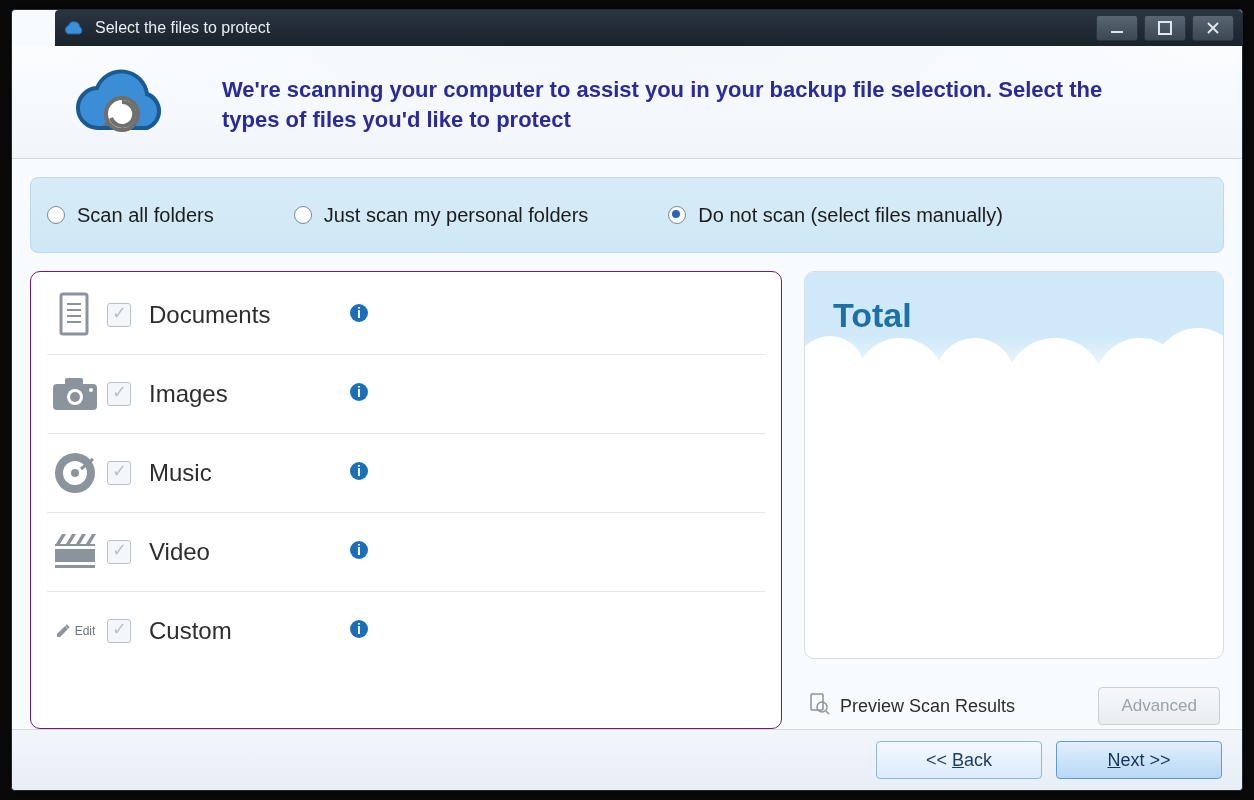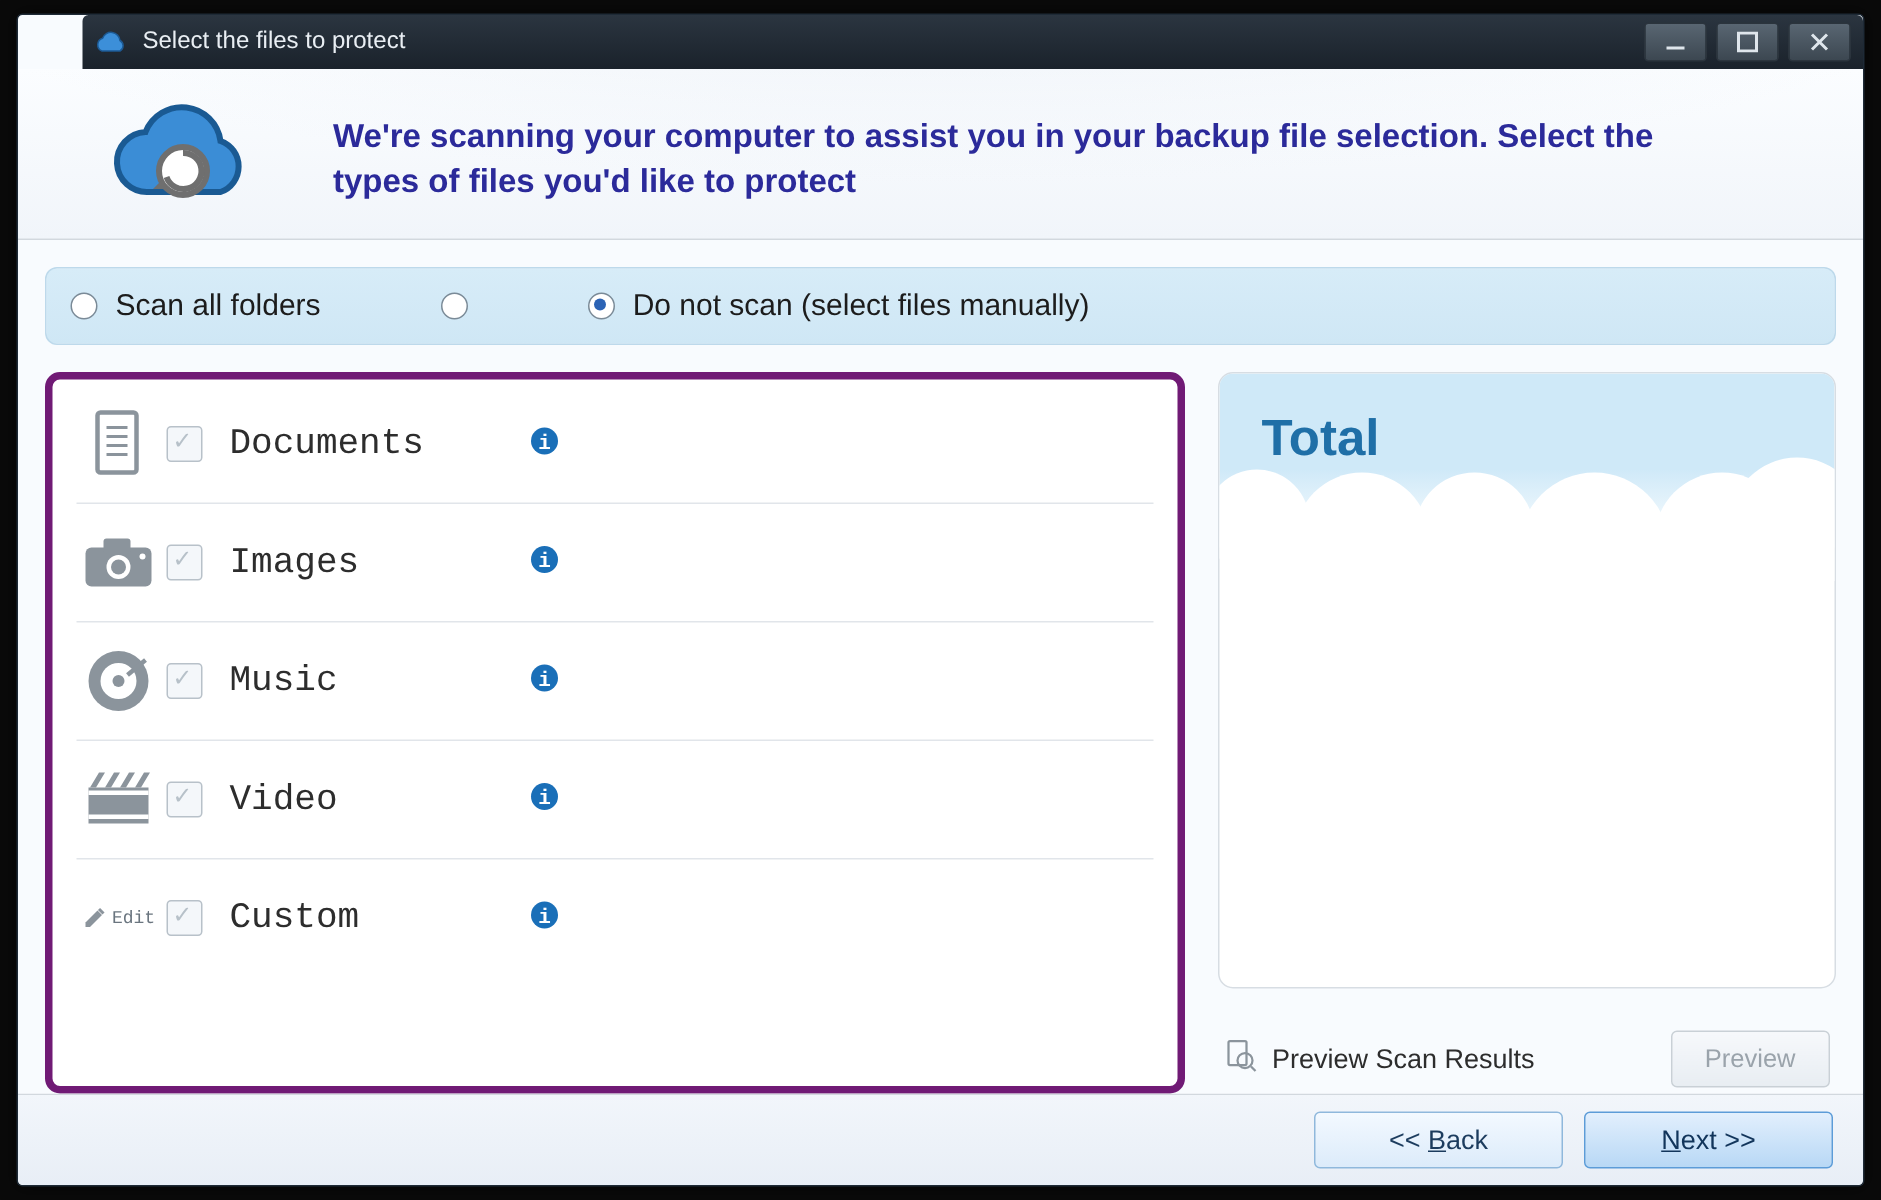--- a/index.html
+++ b/index.html
@@ -86,21 +86,21 @@
     flex-direction:column;
   }
 
   .scan-options {
     background: linear-gradient(to bottom,#d7ecf8,#cfe7f5);
     border: 1px solid #bdd9eb;
     border-radius: 8px;
     height: 50px;
     display:flex;
     align-items:center;
-    padding: 0 16px;
+    padding: 12px 16px;
     font-size: 20px;
     color: #1c1c1c;
     gap: 80px;
   }
   .radio {
     display:flex;
     align-items:center;
     gap: 12px;
     cursor:pointer;
   }
@@ -123,25 +123,24 @@
   
   .cols {
     display:flex;
     gap: 22px;
     margin-top: 18px;
     flex:1;
     min-height:0;
   }
   .filetype-panel {
     width: 750px;
-    border:5px solid #701a75;
+    border:1px solid #701a75;
     border-radius:10px;
     background:#fff;
     padding: 4px 0 10px 0;
-    font-family: Liberation Mono, monospace;
   }
   .ft-row {
     display:flex;
     align-items:center;
     height: 78px;
     padding: 0 16px;
   }
   .ft-sep {
     height:1px;
     background:#e1e5ea;
@@ -331,20 +330,21 @@
 
   <div class="body">
 
     <div class="scan-options">
       <label class="radio">
         <span class="dot"></span>
         <span>Scan all folders</span>
       </label>
       <label class="radio">
         <span class="dot"></span>
+        <span>Just scan my personal folders</span>
       </label>
       <label class="radio selected">
         <span class="dot"></span>
         <span>Do not scan (select files manually)</span>
       </label>
     </div>
 
     <div class="cols">
 
       <div class="filetype-panel">
@@ -469,21 +469,21 @@
             <span>
               <svg width="22" height="22" viewBox="0 0 22 22">
                 <rect x="3" y="1" width="12" height="16" rx="1" fill="none" stroke="#8b949c" stroke-width="1.5"></rect>
                 <circle cx="14" cy="14" r="5" fill="none" stroke="#8b949c" stroke-width="1.5"></circle>
                 <line x1="18" y1="18" x2="21" y2="21" stroke="#8b949c" stroke-width="1.5"></line>
               </svg>
             </span>
             <span>Preview Scan Results</span>
           </div>
           <div class="btn disabled">
-            <span>Preview</span>
+            <span>Advanced</span>
           </div>
         </div>
       </div>
 
     </div>
 
   </div>
 
   <div class="footer">
     <div class="btn std">

